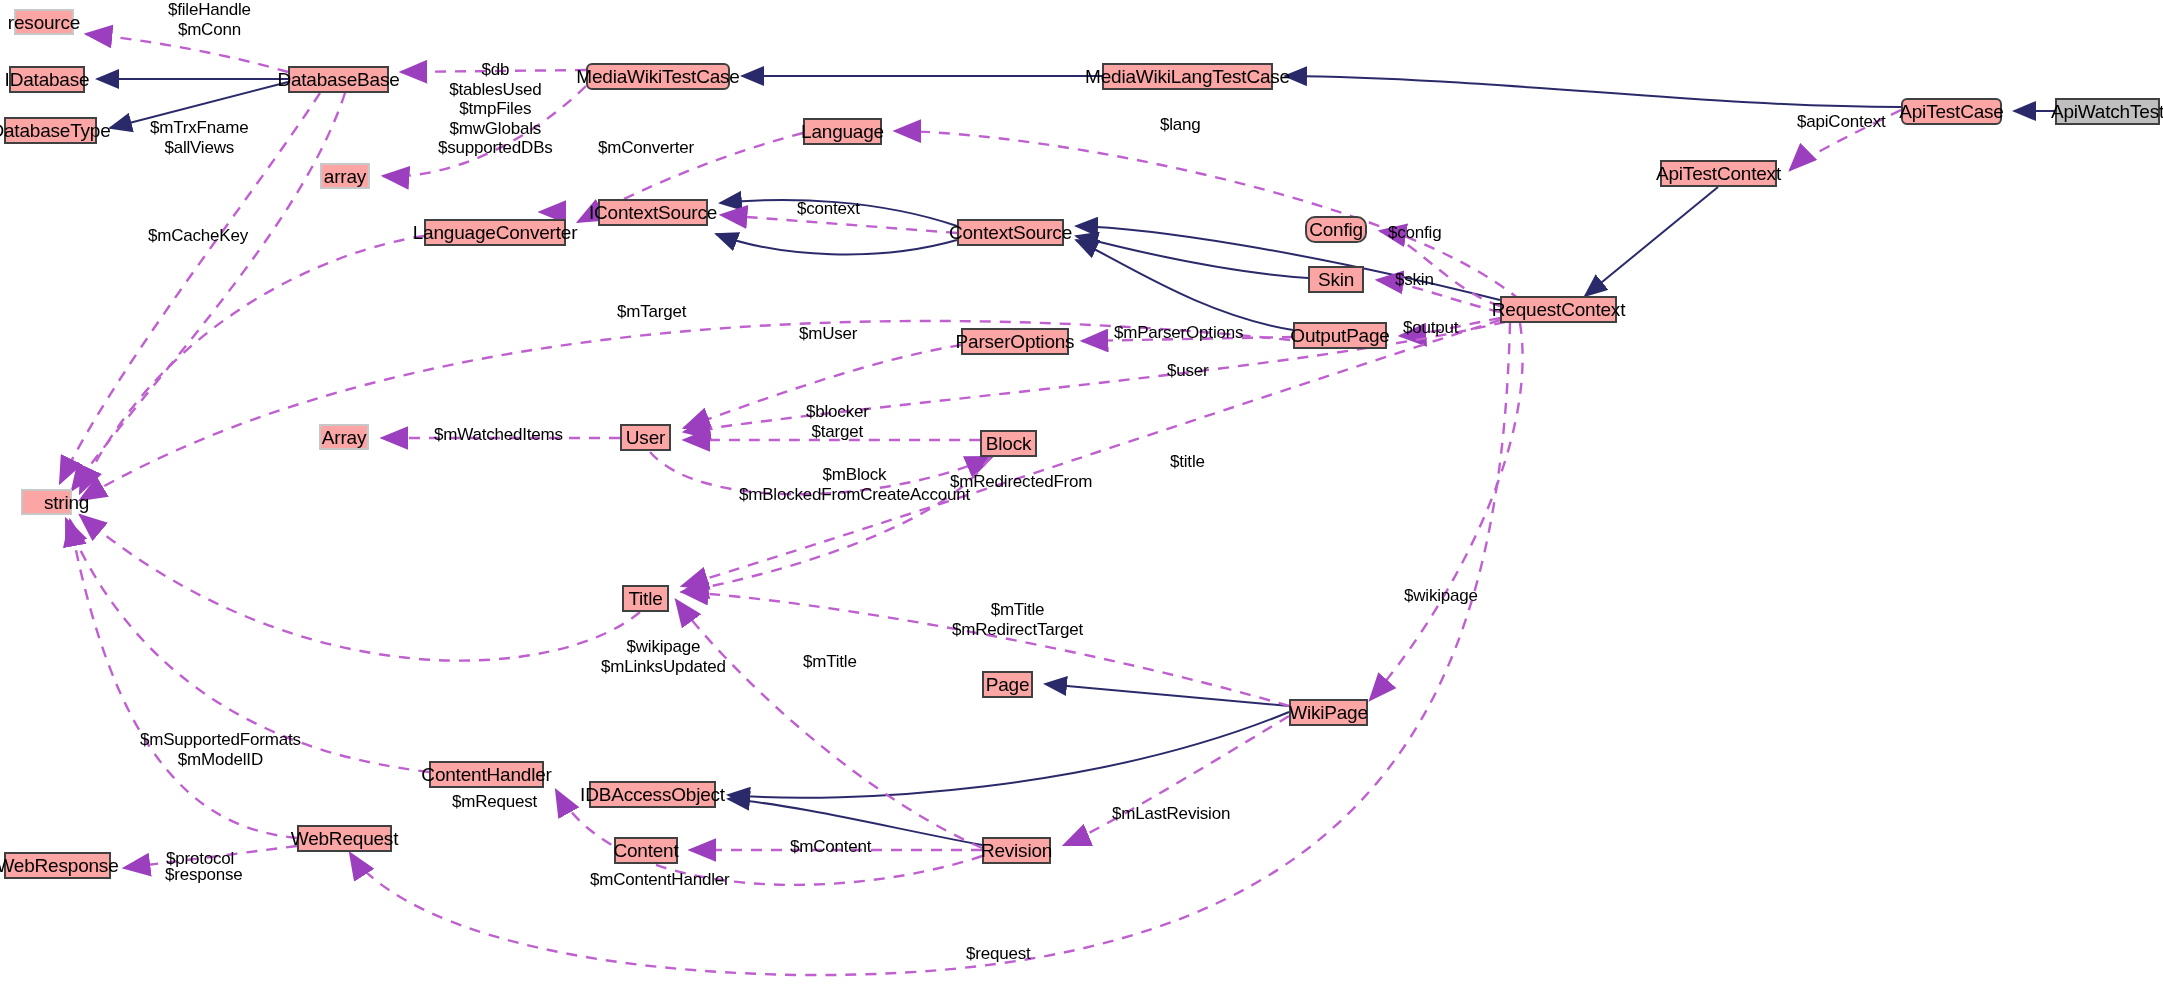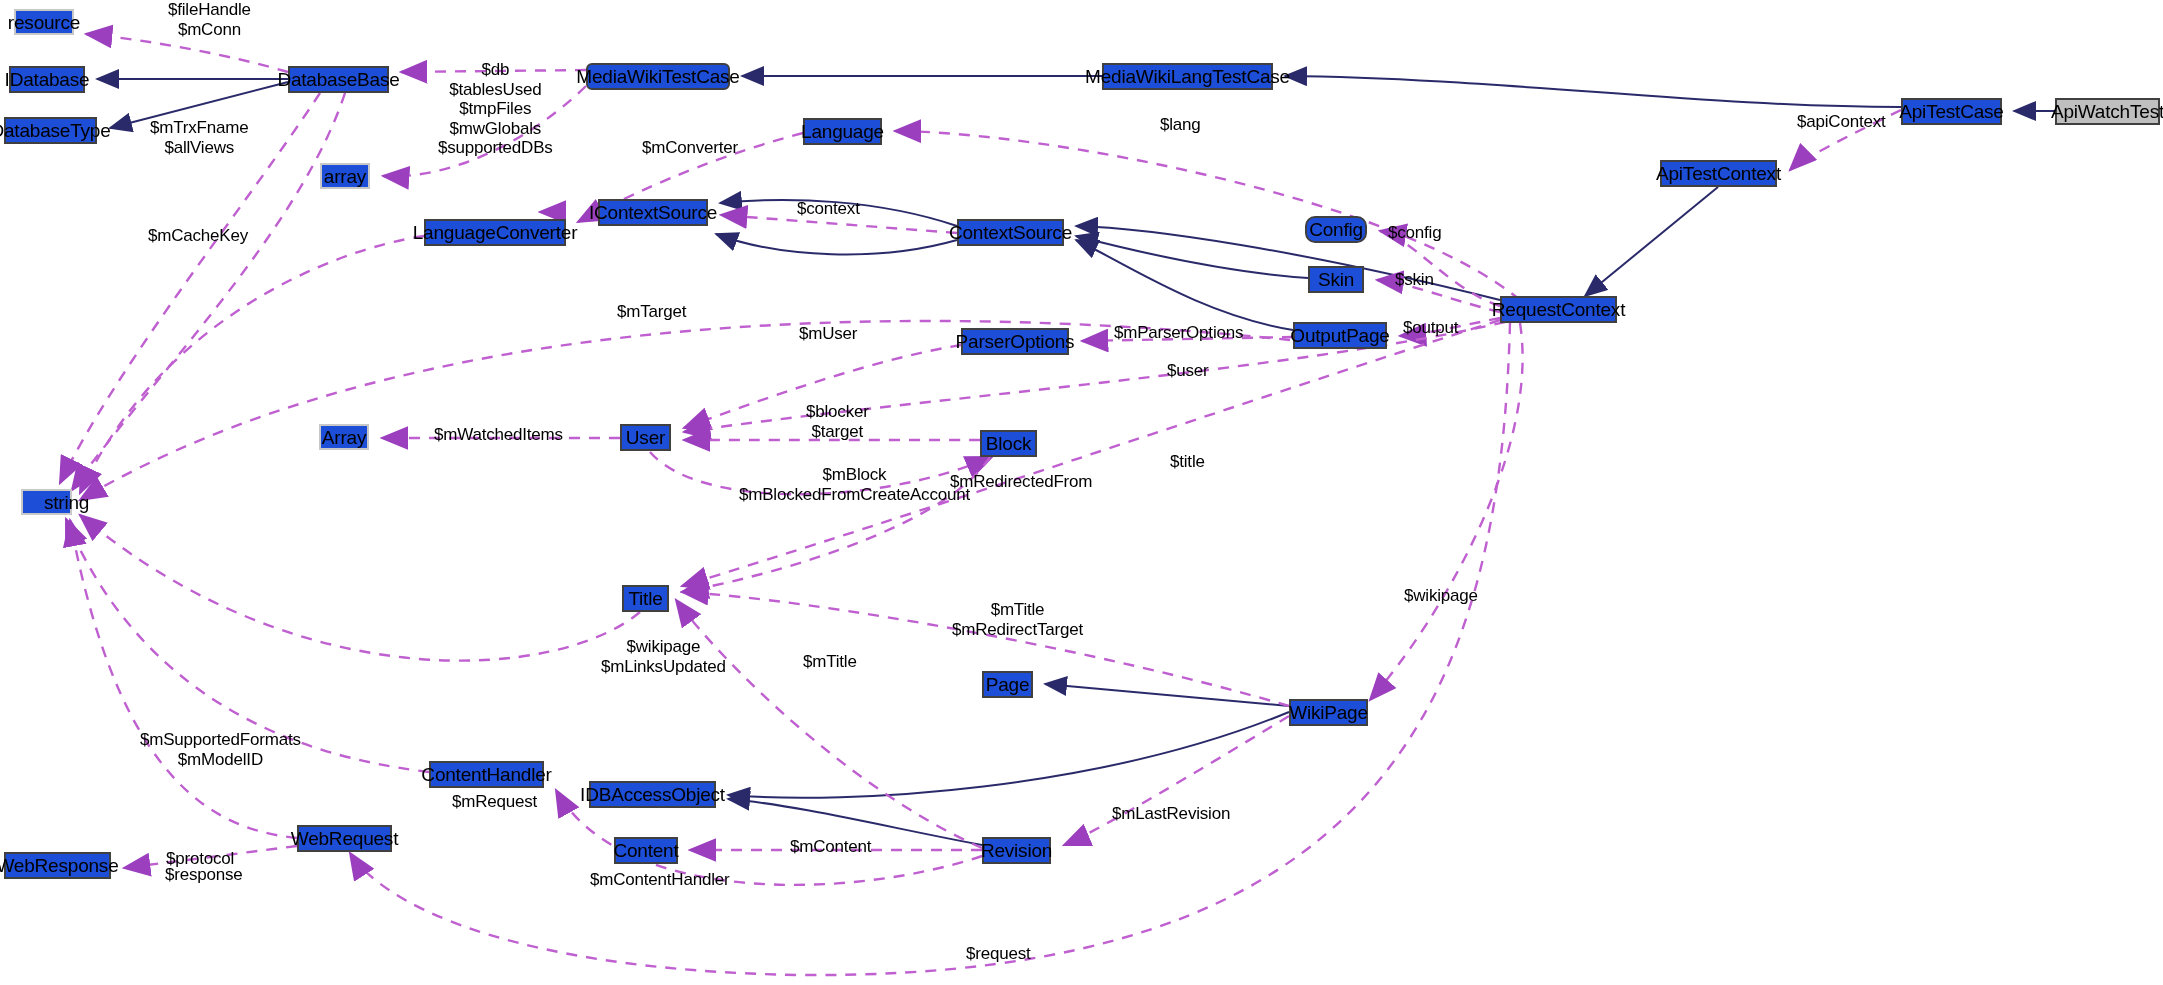--- a/index.html
+++ b/index.html
@@ -24,21 +24,21 @@
     width: 2163px;
     height: 985px;
     pointer-events: none;
   }
   .node {
     position: absolute;
     box-sizing: border-box;
     display: flex;
     align-items: center;
     justify-content: center;
-    background: #1d4ed8;
+    background: #fca5a5;
     font-size: 19px;
     color: #000000;
     white-space: nowrap;
     line-height: 1;
     letter-spacing: -0.2px;
   }
   
   .node.cls {
     border: 2px solid #404040;
   }
@@ -176,21 +176,21 @@
       <path d="M598,212 L540,212" marker-end="url(#arr-use)" stroke="none"></path>
     </g>
   </svg>
 
   <div class="node builtin" style="left:14px;  top:9px;   width:60px;  height:26px;">resource</div>
   <div class="node cls" style="left:9px;   top:66px;  width:76px;  height:27px;">IDatabase</div>
   <div class="node cls" style="left:4px;   top:117px; width:93px;  height:27px;">DatabaseType</div>
   <div class="node cls" style="left:288px; top:66px;  width:101px; height:27px;">DatabaseBase</div>
   <div class="node cls" style="left:586px; top:63px;  width:144px; height:27px;border-radius:6px;">MediaWikiTestCase</div>
   <div class="node cls" style="left:1102px;top:63px;  width:171px; height:27px;">MediaWikiLangTestCase</div>
-  <div class="node cls" style="left:1901px;top:98px;  width:101px; height:27px;">ApiTestCase</div>
+  <div class="node cls" style="left:1901px;top:98px;  width:101px; height:27px;border-radius:6px;">ApiTestCase</div>
   <div class="node current" style="left:2055px;top:98px;  width:105px; height:27px;">ApiWatchTest</div>
   <div class="node cls" style="left:1660px;top:160px; width:117px; height:27px;">ApiTestContext</div>
   <div class="node cls" style="left:803px; top:118px; width:79px;  height:27px;">Language</div>
   <div class="node builtin" style="left:320px; top:163px; width:50px;  height:26px;">array</div>
   <div class="node cls" style="left:424px; top:219px; width:142px; height:27px;">LanguageConverter</div>
   <div class="node cls" style="left:598px; top:199px; width:110px; height:27px;">IContextSource</div>
   <div class="node cls" style="left:957px; top:219px; width:107px; height:27px;">ContextSource</div>
   <div class="node cls" style="left:1305px;top:216px; width:62px;  height:27px;border-radius:10px;">Config</div>
   <div class="node cls" style="left:1308px;top:266px; width:56px;  height:27px;">Skin</div>
   <div class="node cls" style="left:1500px;top:296px; width:117px; height:27px;">RequestContext</div>
@@ -214,21 +214,21 @@
 $mConn</div>
   <div class="edge-label" style="left:438px; top:60px;">$db
 $tablesUsed
 $tmpFiles
 $mwGlobals
 $supportedDBs</div>
   <div class="edge-label" style="left:150px; top:118px;">$mTrxFname
 $allViews</div>
   <div class="edge-label" style="left:1797px;top:112px;">$apiContext</div>
   <div class="edge-label" style="left:1160px;top:115px;">$lang</div>
-  <div class="edge-label" style="left:598px; top:138px;margin-left:44px;">$mConverter</div>
+  <div class="edge-label" style="left:598px; top:138px;">$mConverter</div>
   <div class="edge-label" style="left:148px; top:226px;">$mCacheKey</div>
   <div class="edge-label" style="left:797px; top:199px;">$context</div>
   <div class="edge-label" style="left:1388px;top:223px;">$config</div>
   <div class="edge-label" style="left:1395px;top:270px;">$skin</div>
   <div class="edge-label" style="left:617px; top:302px;">$mTarget</div>
   <div class="edge-label" style="left:799px; top:324px;">$mUser</div>
   <div class="edge-label" style="left:1114px;top:323px;">$mParserOptions</div>
   <div class="edge-label" style="left:1403px;top:318px;">$output</div>
   <div class="edge-label" style="left:1167px;top:361px;">$user</div>
   <div class="edge-label" style="left:434px; top:425px;">$mWatchedItems</div>

